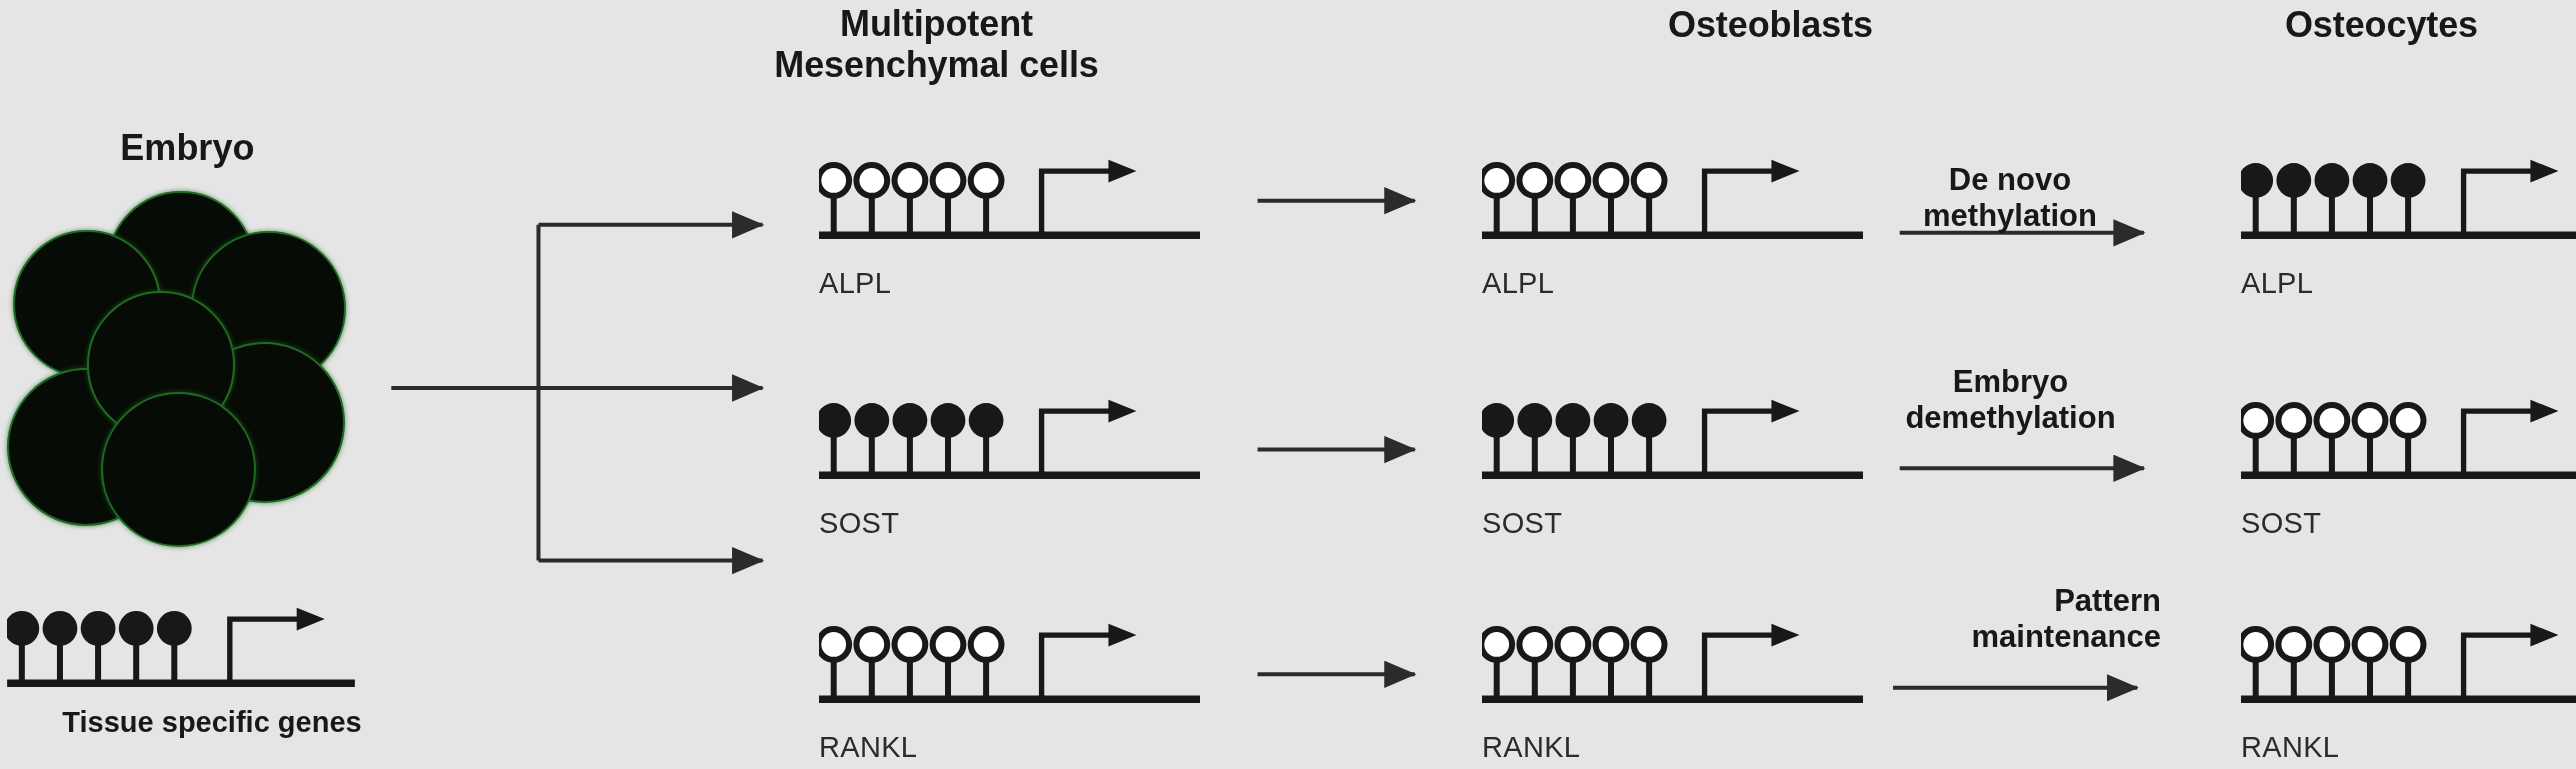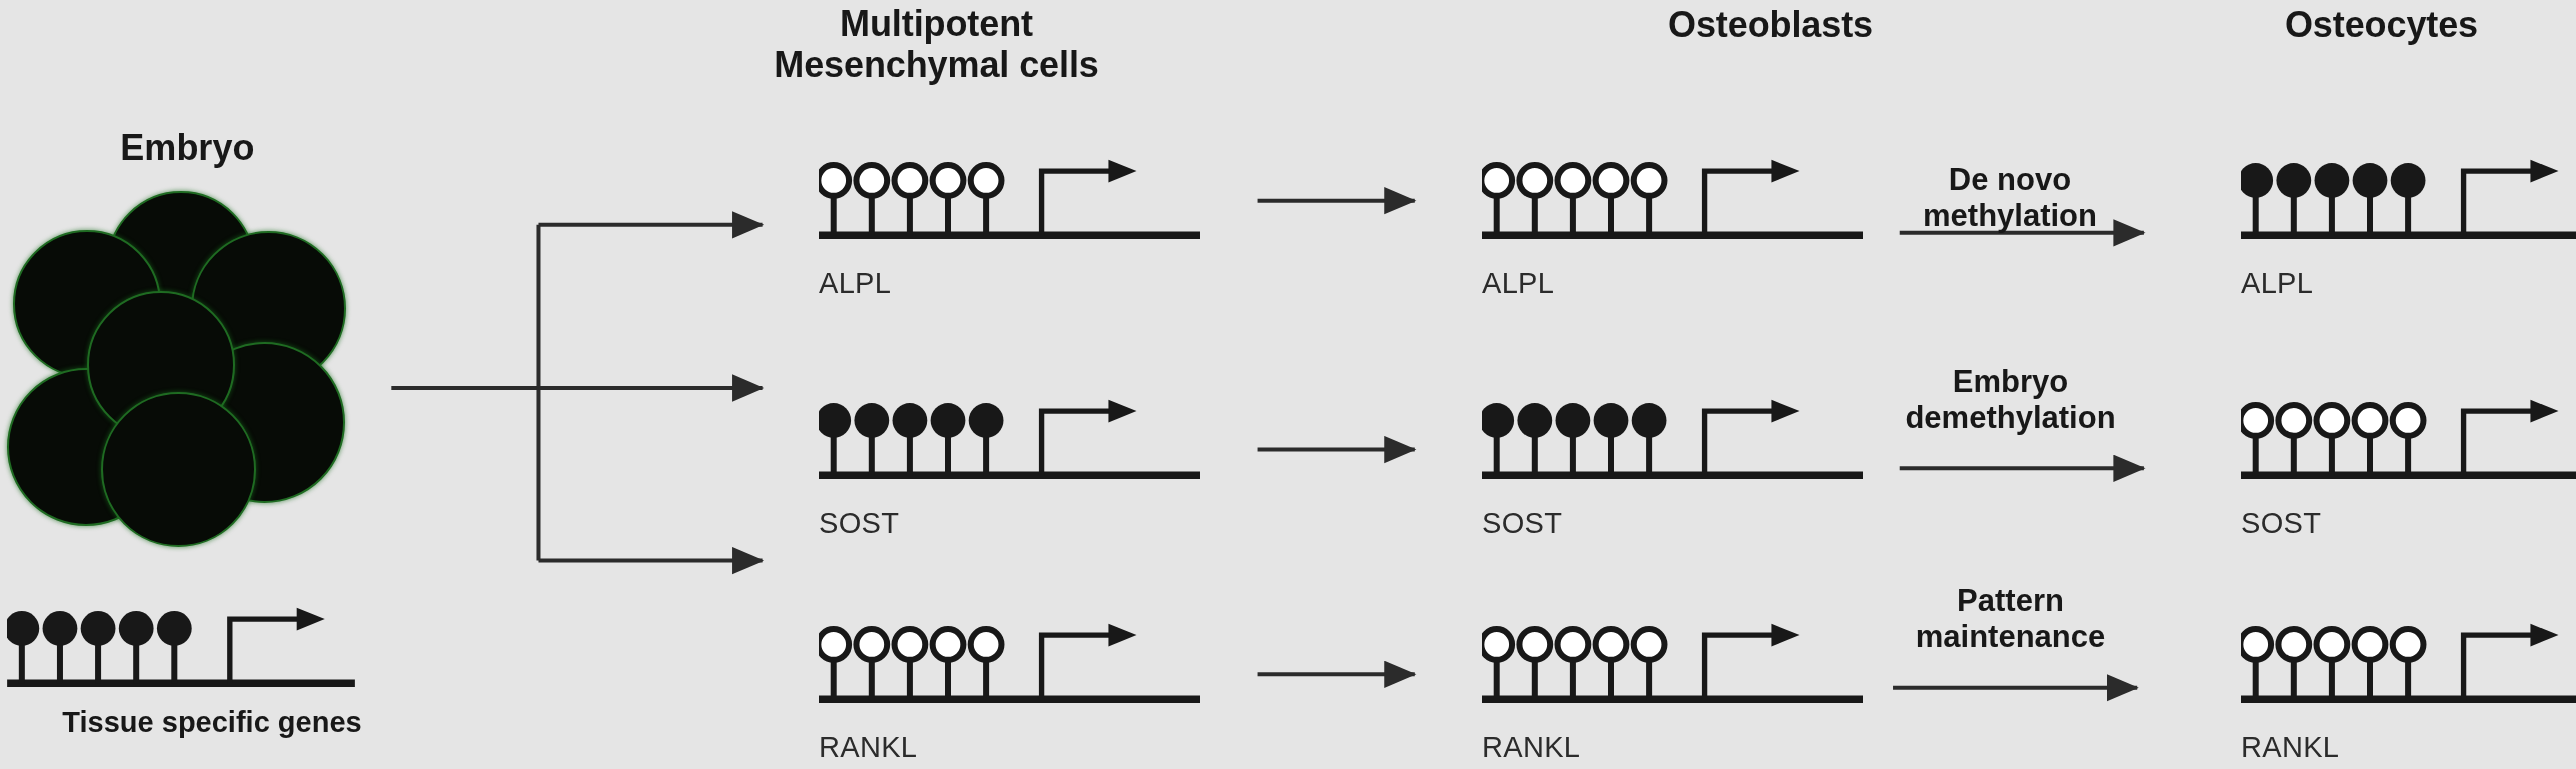--- a/index.html
+++ b/index.html
@@ -179,21 +179,21 @@
       <line x1="2830" y1="1028" x2="3195" y2="1028" marker-end="url(#ah)"></line>
     </g>
   </svg>
 
   <div class="trans-label" id="tl-1" style="left:1866px; top:128px; width:288px;margin-top:34px;">De novo
 methylation</div>
 
   <div class="trans-label" id="tl-2" style="left:1860px; top:364px; width:301px;">Embryo
 demethylation</div>
 
-  <div class="trans-label" id="tl-3" style="left:1860px; top:583px; width:301px;">Pattern
+  <div class="trans-label" id="tl-3" style="left:1860px; top:583px; width:301px;text-align:right;">Pattern
 maintenance</div>
 
   <div class="gene-block" style="left:819px; top:151px;">
       <div>
         <svg class="gene-svg" width="381" height="107" viewBox="0 0 570 160" xmlns="http://www.w3.org/2000/svg">
           <line x1="0" y1="126" x2="570" y2="126" stroke="#181818" stroke-width="11"></line>
           <line x1="22" y1="126" x2="22" y2="68" stroke="#181818" stroke-width="9"></line>
           <circle cx="22" cy="44" r="23" fill="#ffffff" stroke="#181818" stroke-width="9"></circle>
           <line x1="79" y1="126" x2="79" y2="68" stroke="#181818" stroke-width="9"></line>
           <circle cx="79" cy="44" r="23" fill="#ffffff" stroke="#181818" stroke-width="9"></circle>

